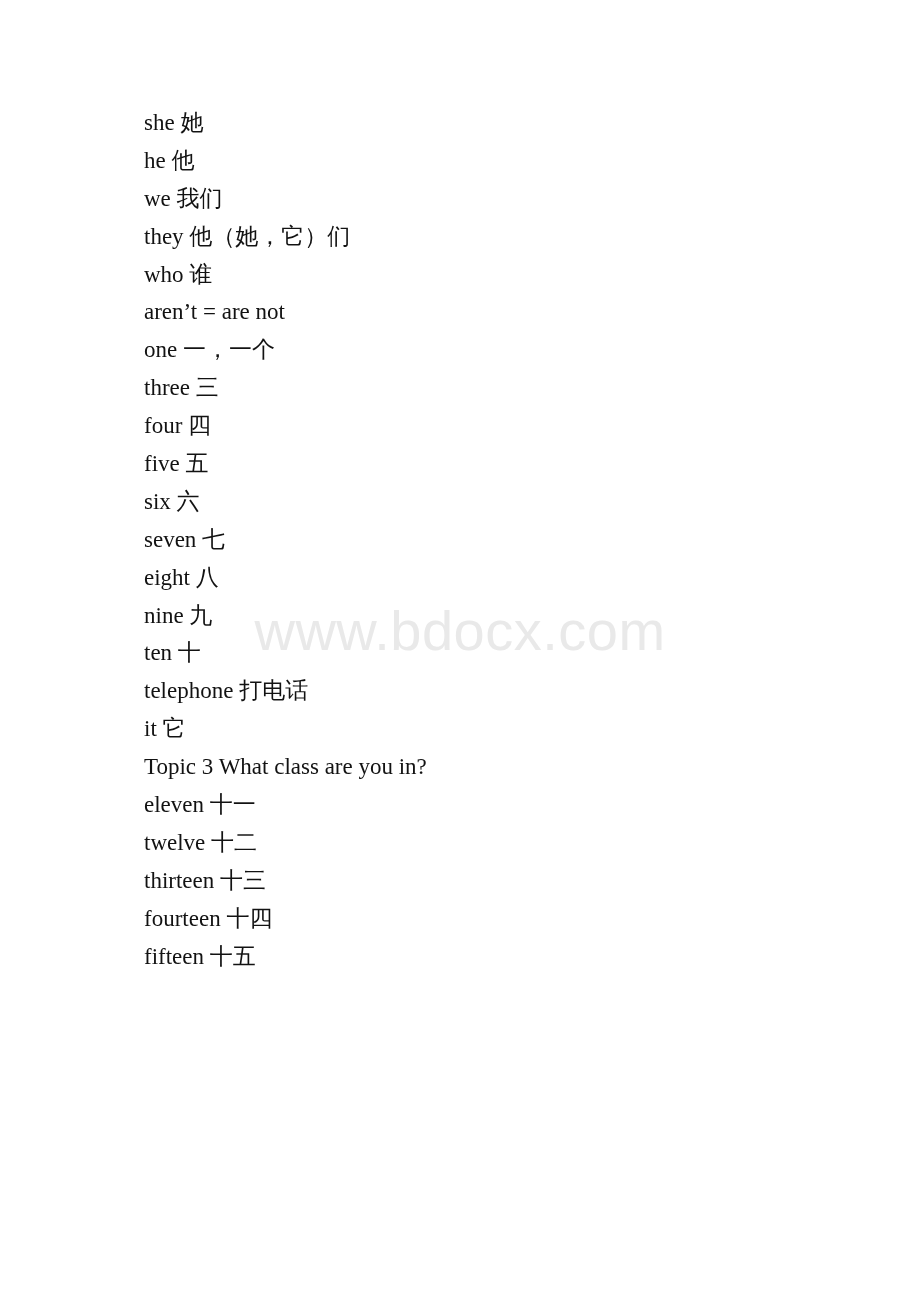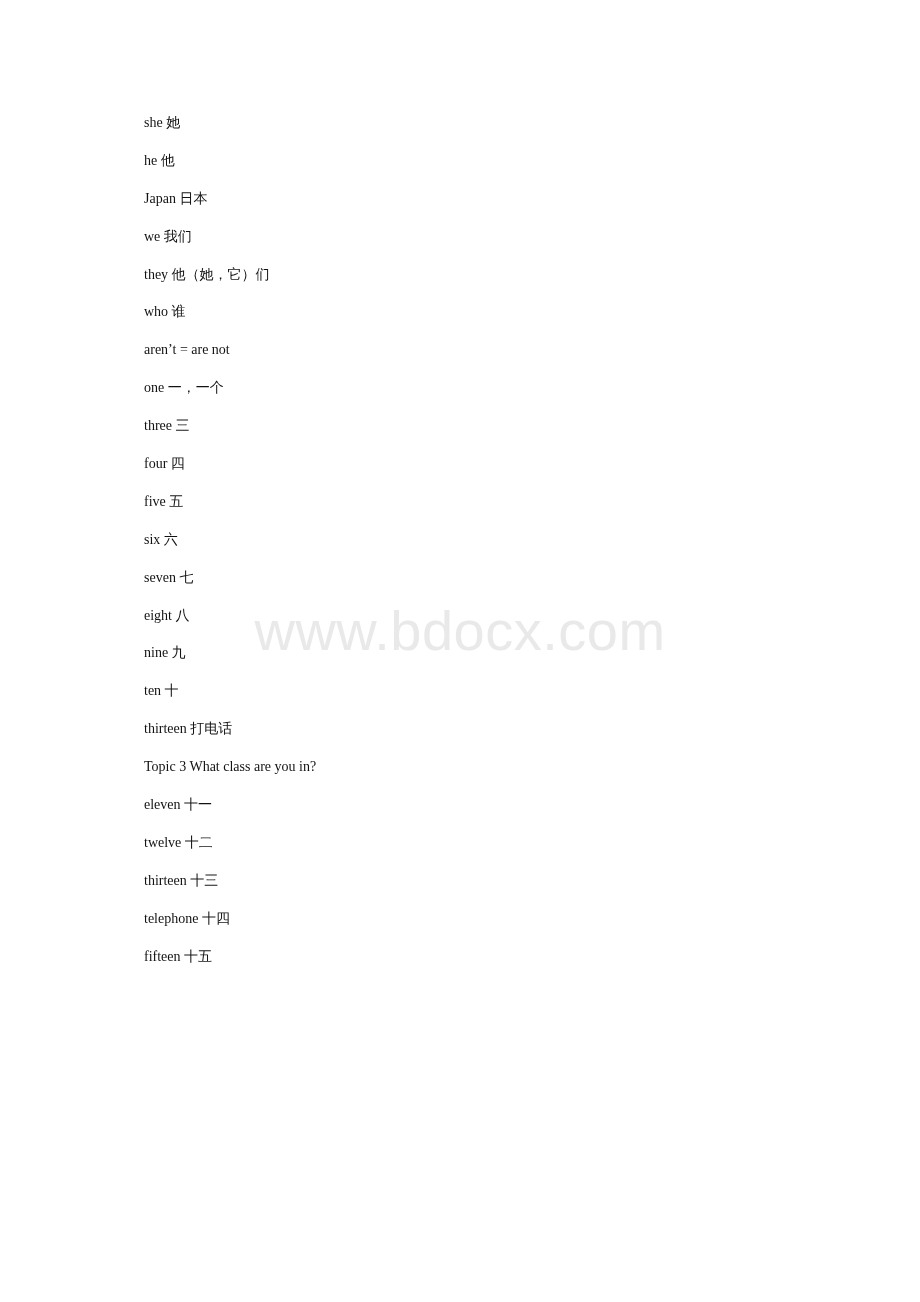--- a/index.html
+++ b/index.html
@@ -42,21 +42,21 @@
 
   .doc-body {
     position: absolute;
     left: 144px;
     top: 104px;
     width: 700px;
     z-index: 1;
   }
 
   .doc-line {
-    font-size: 14px;
+    font-size: 23px;
     line-height: 37.9px;
     height: 37.9px;
     white-space: pre;
     color: #121212;
   }
 
   
   .doc-line {
     font-family: "Liberation Serif", "DejaVu Serif", serif;
   }
@@ -64,36 +64,36 @@
 </head>
 <body>
 
 <div class="page">
 
   <div class="watermark">www.bdocx.com</div>
 
   <div class="doc-body">
     <div class="doc-line">she 她</div>
     <div class="doc-line">he 他</div>
-    <div class="doc-line">Japan 日本</div>
     <div class="doc-line">we 我们</div>
     <div class="doc-line">they 他（她，它）们</div>
     <div class="doc-line">who 谁</div>
     <div class="doc-line">aren’t = are not</div>
     <div class="doc-line">one 一，一个</div>
     <div class="doc-line">three 三</div>
     <div class="doc-line">four 四</div>
     <div class="doc-line">five 五</div>
     <div class="doc-line">six 六</div>
     <div class="doc-line">seven 七</div>
     <div class="doc-line">eight 八</div>
     <div class="doc-line">nine 九</div>
     <div class="doc-line">ten 十</div>
-    <div class="doc-line">thirteen 打电话</div>
+    <div class="doc-line">telephone 打电话</div>
+    <div class="doc-line">it 它</div>
     <div class="doc-line">Topic 3 What class are you in?</div>
     <div class="doc-line">eleven 十一</div>
     <div class="doc-line">twelve 十二</div>
     <div class="doc-line">thirteen 十三</div>
-    <div class="doc-line">telephone 十四</div>
+    <div class="doc-line">fourteen 十四</div>
     <div class="doc-line">fifteen 十五</div>
   </div>
 
 </div>
 
 </body></html>

